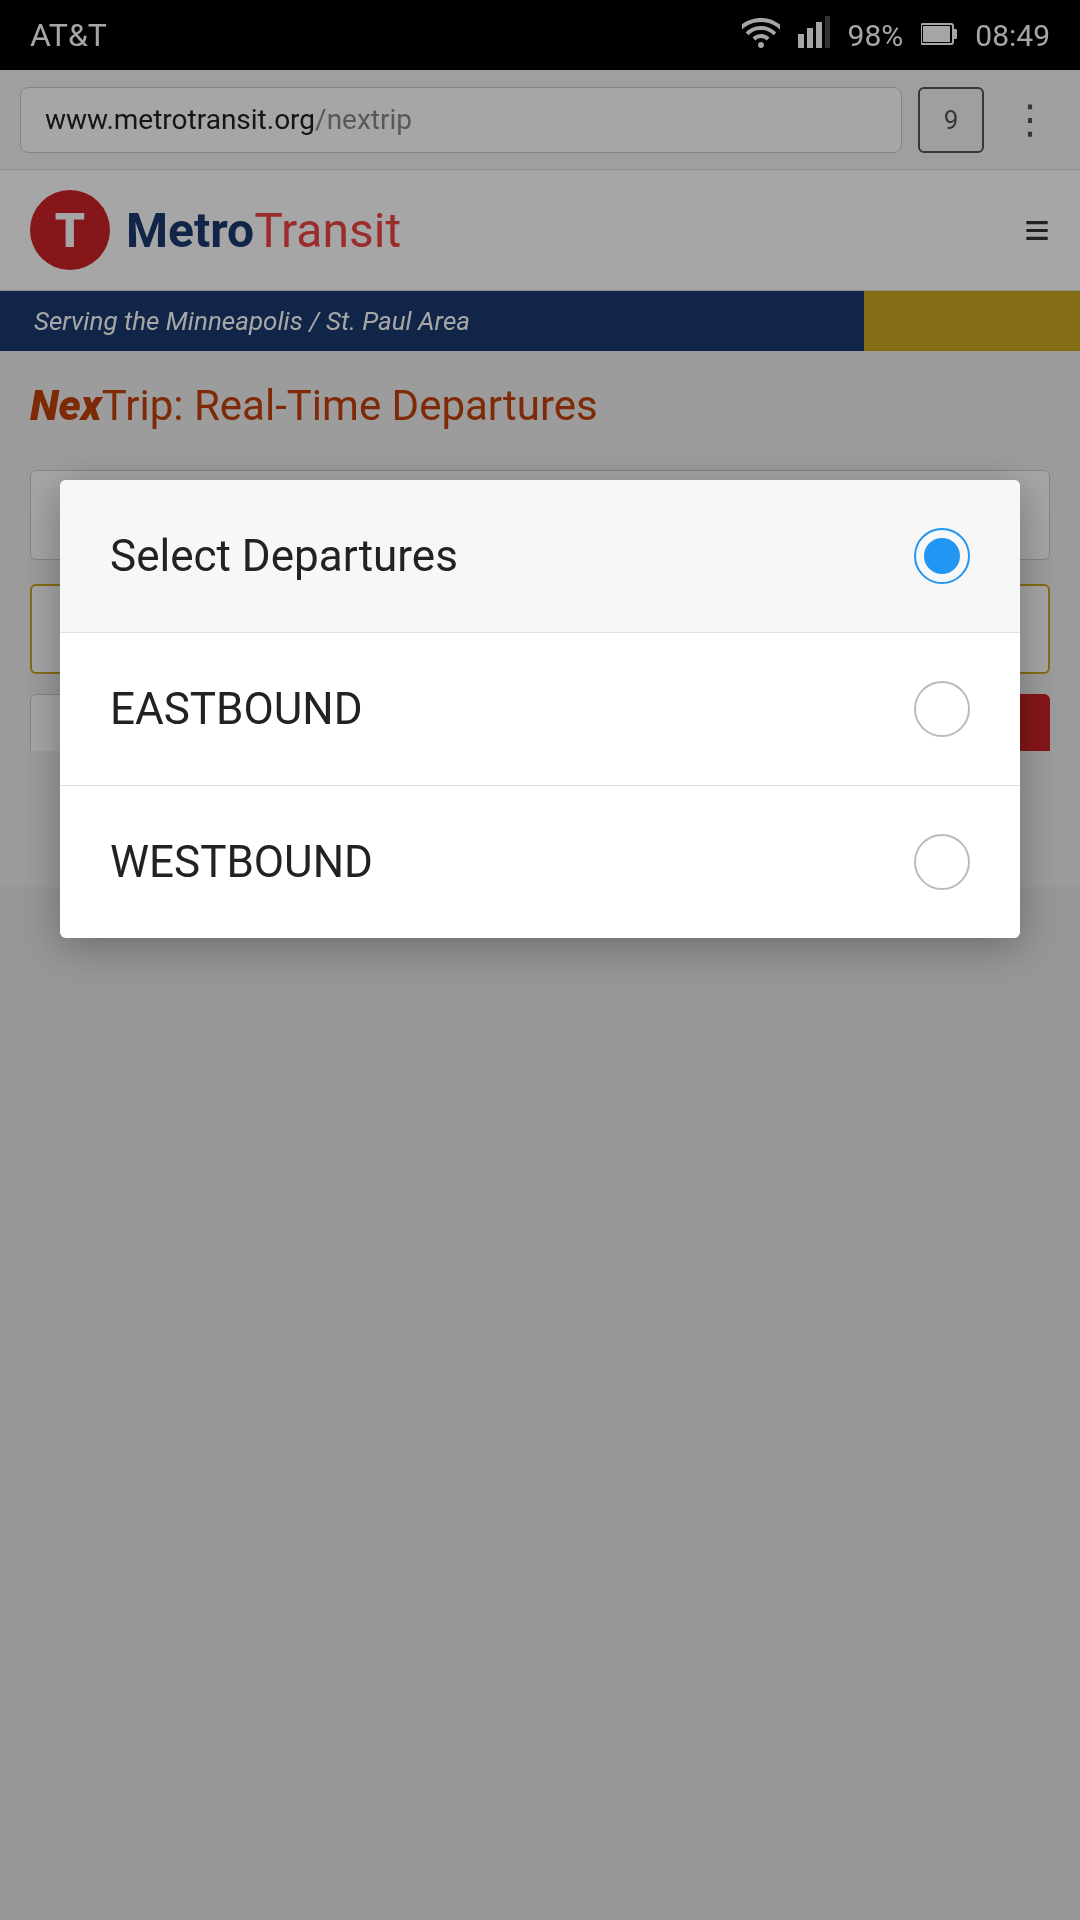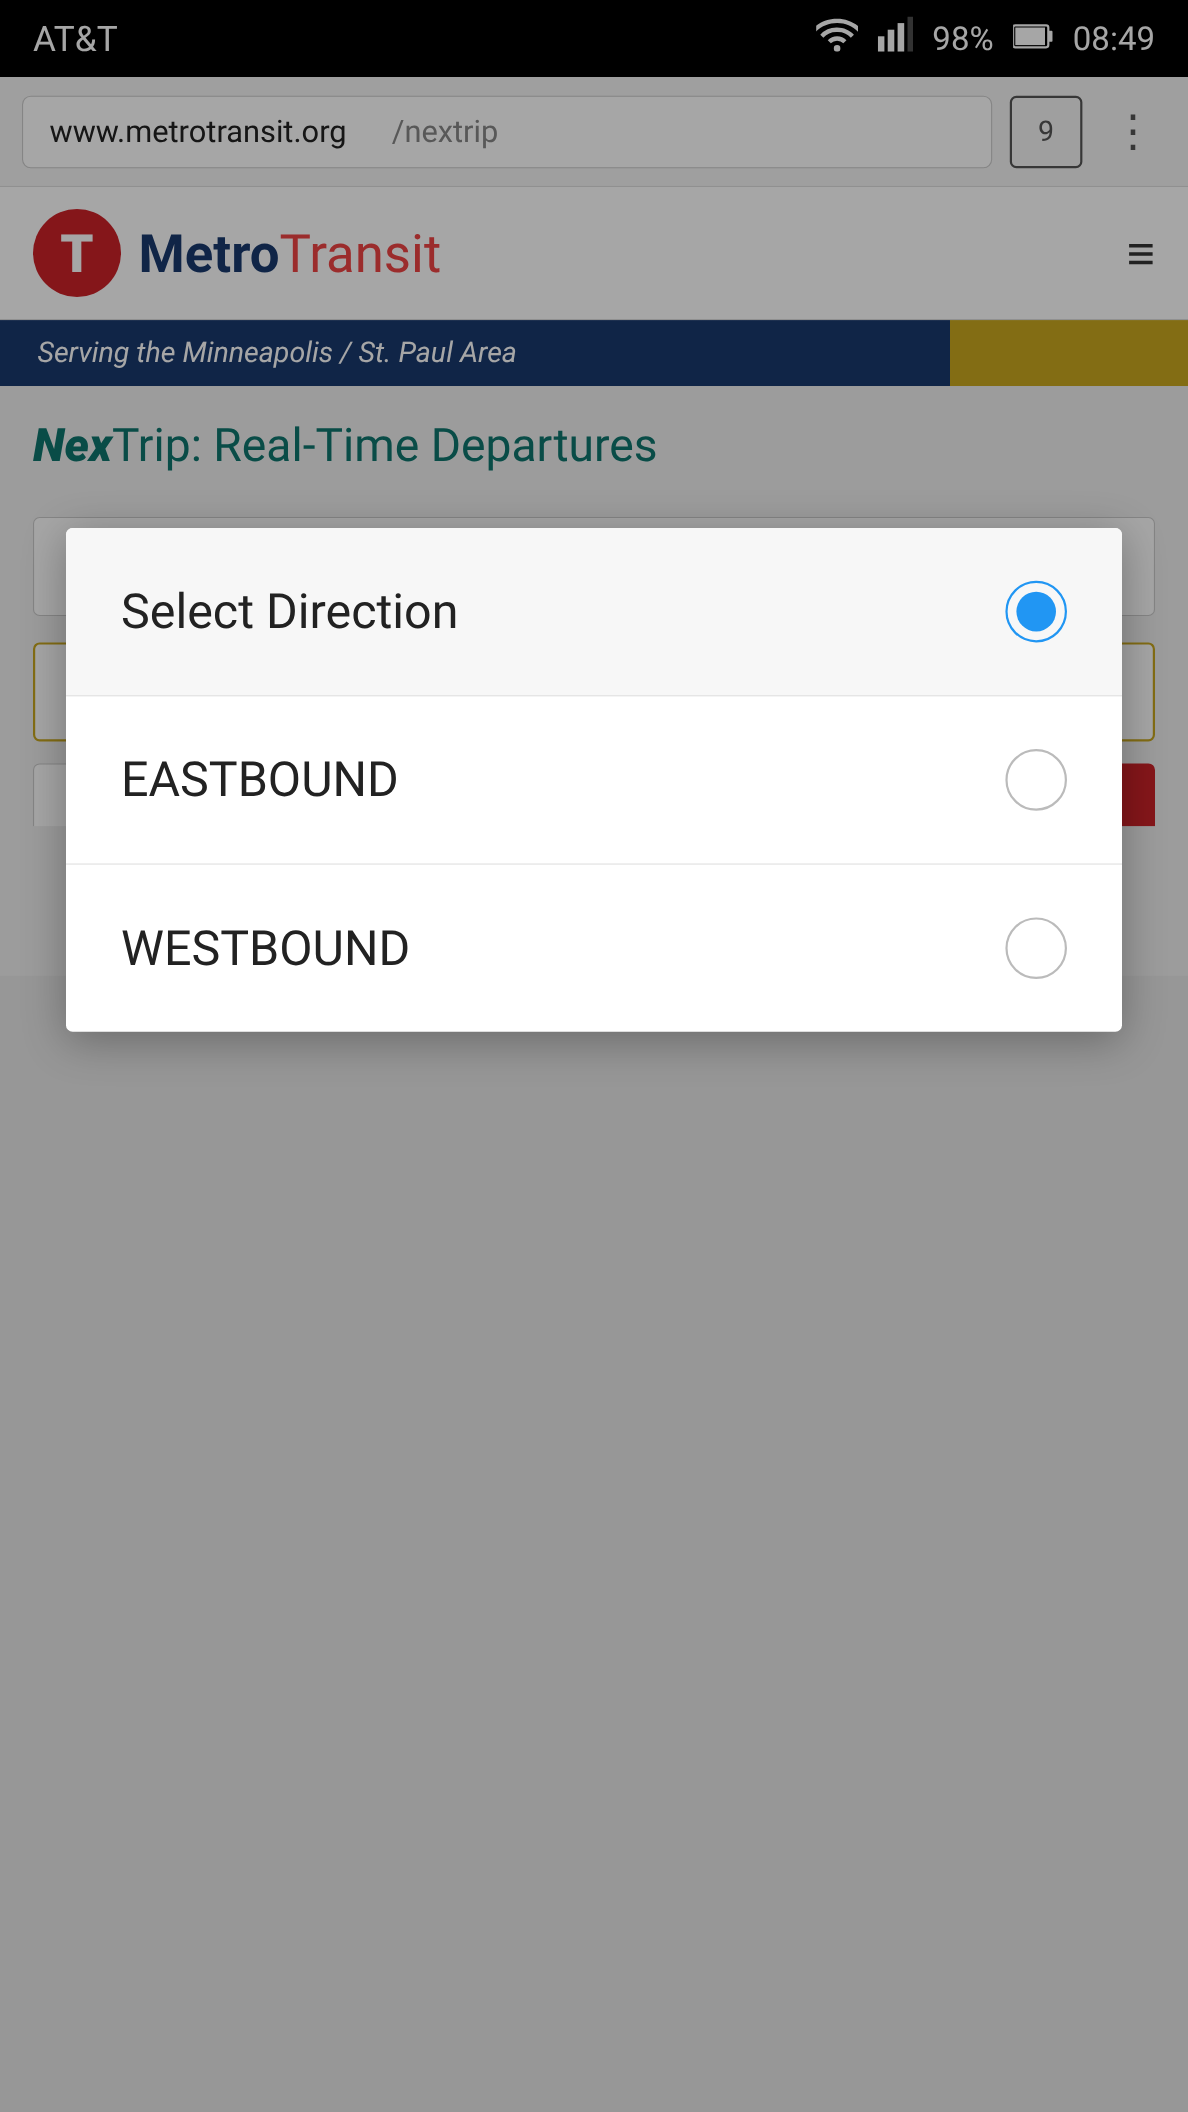--- a/index.html
+++ b/index.html
@@ -49,21 +49,20 @@
       flex: 1;
       height: 66px;
       background: #fff;
       border: 1px solid #ccc;
       border-radius: 8px;
       display: flex;
       align-items: center;
       padding: 0 24px;
       font-size: 28px;
       color: #333;
-      gap: 41px;
     }
     .url-bar .url-domain { color: #222; }
     .url-bar .url-path { color: #888; }
     .tab-count {
       width: 66px;
       height: 66px;
       border: 2px solid #555;
       border-radius: 6px;
       display: flex;
       align-items: center;
@@ -138,21 +137,21 @@
     }
 
     
     .main-area {
       padding: 30px 30px;
       background: #f0f0f0;
     }
     .page-title {
       font-size: 42px;
       font-weight: 400;
-      color: #0f766e;
+      color: #c2410c;
       margin-bottom: 40px;
     }
     .page-title strong { font-weight: 900; font-style: italic; }
 
     .route-select {
       width: 100%;
       height: 90px;
       background: #fff;
       border: 1px solid #ccc;
       border-radius: 6px;
@@ -387,21 +386,21 @@
     </div>
   </div>
 
 </div>
 
 <div class="overlay"></div>
 
 <div class="dialog">
 
   <div class="dialog-item selected-bg">
-    <span class="dialog-item-label">Select Direction</span>
+    <span class="dialog-item-label">Select Departures</span>
     <div class="radio-outer selected">
       <div class="radio-inner"></div>
     </div>
   </div>
 
   <div class="dialog-item">
     <span class="dialog-item-label">EASTBOUND</span>
     <div class="radio-outer"></div>
   </div>
 

